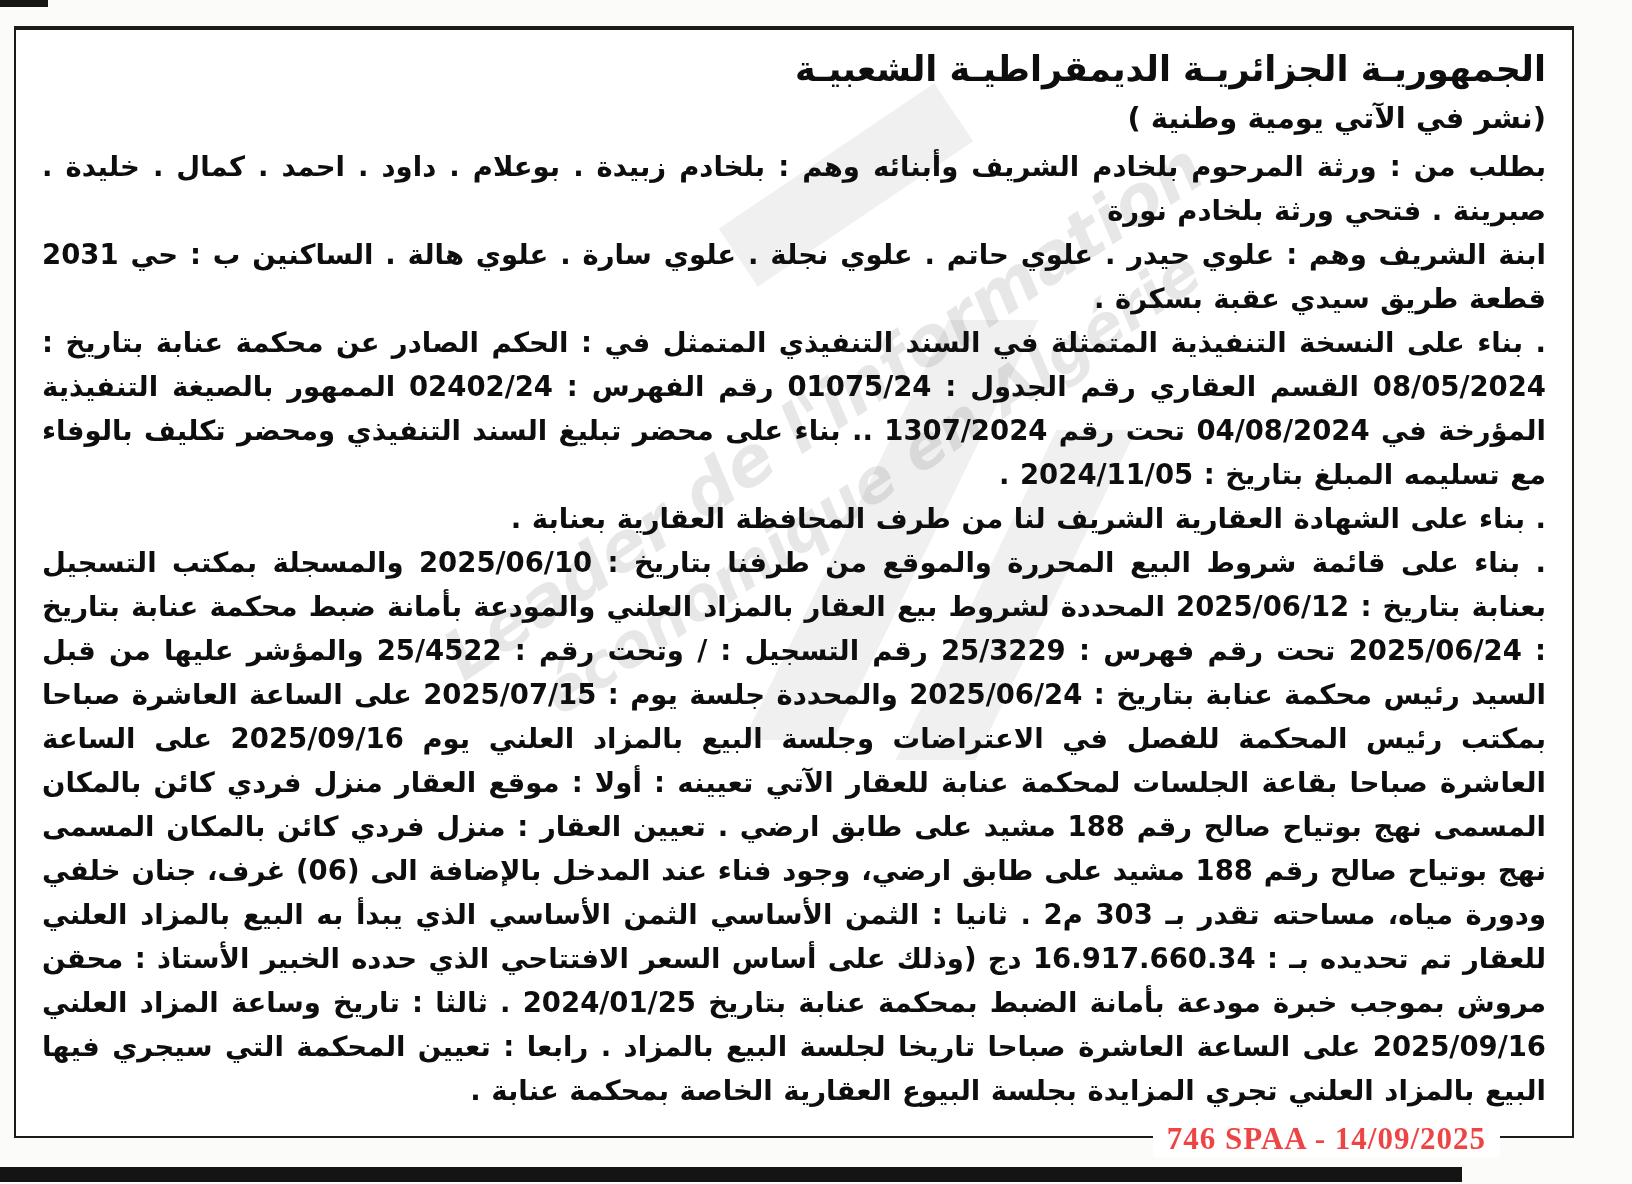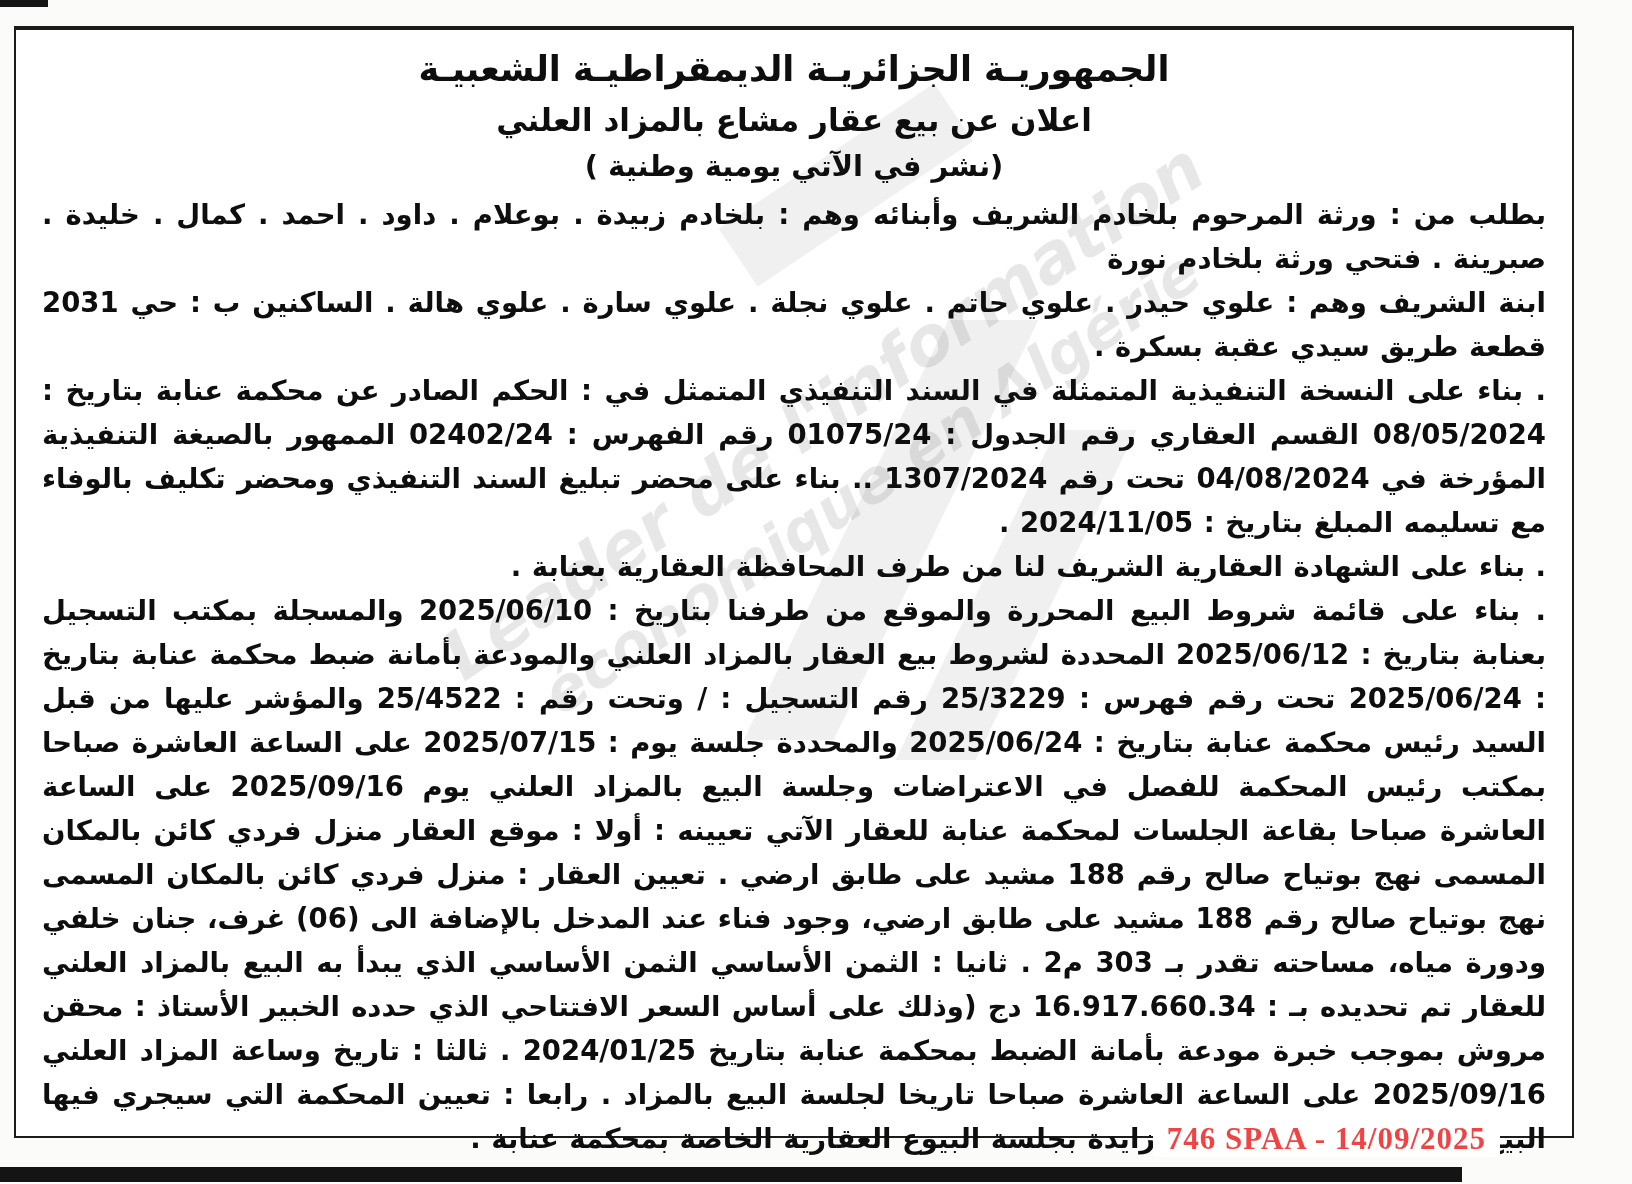--- a/index.html
+++ b/index.html
@@ -12,21 +12,21 @@
     color:#0e0e0e;
   }
   .scan-mark{position:absolute;left:0;top:0;width:48px;height:7px;background:#151515;}
   .frame{
     position:absolute;left:14px;top:26px;width:1560px;height:1112px;
     box-sizing:border-box;
     border:2px solid #1b1b1b;border-top-width:4px;
     background:#ffffff;
     padding:12px 26px 0 26px;
   }
-  .header{text-align:center;font-weight:bold;direction:rtl;position:relative;z-index:2;}
+  .header{text-align:right;font-weight:bold;direction:rtl;position:relative;z-index:2;}
   .title{font-size:35px;line-height:54px;letter-spacing:0.5px;}
   .subtitle{font-size:31px;line-height:48px;}
   .subnote{font-size:29px;line-height:44px;}
   .bodytext{position:relative;z-index:2;margin-top:4px;}
   .bodytext p{
     margin:0;
     direction:rtl;
     text-align:justify;
     text-align-last:right;
     font-size:27.5px;
@@ -77,21 +77,20 @@
   <div class="wm-shape wm-s1"></div>
   <div class="wm-shape wm-s2"></div>
   <div class="wm-shape wm-s3"></div>
   <div class="watermark">
     <div class="wm-l1">Leader de l'information</div>
     <div class="wm-l2">économique en Algérie</div>
   </div>
 
   <div class="header">
     <div class="title">الجمهوريـة الجزائريـة الديمقراطيـة الشعبيـة</div>
-    <div class="subtitle">اعلان عن بيع عقار مشاع بالمزاد العلني</div>
     <div class="subnote">(نشر في الآتي يومية وطنية )</div>
   </div>
 
   <div class="bodytext">
     <p>بطلب من : ورثة المرحوم بلخادم الشريف وأبنائه وهم : بلخادم زبيدة . بوعلام . داود . احمد . كمال . خليدة . صبرينة . فتحي ورثة بلخادم نورة</p>
     <p>ابنة الشريف وهم : علوي حيدر . علوي حاتم . علوي نجلة . علوي سارة . علوي هالة . الساكنين ب : حي 2031 قطعة طريق سيدي عقبة بسكرة .</p>
     <p>. بناء على النسخة التنفيذية المتمثلة في السند التنفيذي المتمثل في : الحكم الصادر عن محكمة عنابة بتاريخ : 08/05/2024 القسم العقاري رقم الجدول : 01075/24 رقم الفهرس : 02402/24 الممهور بالصيغة التنفيذية المؤرخة في 04/08/2024 تحت رقم 1307/2024 .. بناء على محضر تبليغ السند التنفيذي ومحضر تكليف بالوفاء مع تسليمه المبلغ بتاريخ : 2024/11/05 .</p>
     <p>. بناء على الشهادة العقارية الشريف لنا من طرف المحافظة العقارية بعنابة .</p>
     <p>. بناء على قائمة شروط البيع المحررة والموقع من طرفنا بتاريخ : 2025/06/10 والمسجلة بمكتب التسجيل بعنابة بتاريخ : 2025/06/12 المحددة لشروط بيع العقار بالمزاد العلني والمودعة بأمانة ضبط محكمة عنابة بتاريخ : 2025/06/24 تحت رقم فهرس : 25/3229 رقم التسجيل : / وتحت رقم : 25/4522 والمؤشر عليها من قبل السيد رئيس محكمة عنابة بتاريخ : 2025/06/24 والمحددة جلسة يوم : 2025/07/15 على الساعة العاشرة صباحا بمكتب رئيس المحكمة للفصل في الاعتراضات وجلسة البيع بالمزاد العلني يوم 2025/09/16 على الساعة العاشرة صباحا بقاعة الجلسات لمحكمة عنابة للعقار الآتي تعيينه : أولا : موقع العقار منزل فردي كائن بالمكان المسمى نهج بوتياح صالح رقم 188 مشيد على طابق ارضي . تعيين العقار : منزل فردي كائن بالمكان المسمى نهج بوتياح صالح رقم 188 مشيد على طابق ارضي، وجود فناء عند المدخل بالإضافة الى (06) غرف، جنان خلفي ودورة مياه، مساحته تقدر بـ 303 م2 . ثانيا : الثمن الأساسي الثمن الأساسي الذي يبدأ به البيع بالمزاد العلني للعقار تم تحديده بـ : 16.917.660.34 دج (وذلك على أساس السعر الافتتاحي الذي حدده الخبير الأستاذ : محقن مروش بموجب خبرة مودعة بأمانة الضبط بمحكمة عنابة بتاريخ 2024/01/25 . ثالثا : تاريخ وساعة المزاد العلني 2025/09/16 على الساعة العاشرة صباحا تاريخا لجلسة البيع بالمزاد . رابعا : تعيين المحكمة التي سيجري فيها البيع بالمزاد العلني تجري المزايدة بجلسة البيوع العقارية الخاصة بمحكمة عنابة .</p>
 

